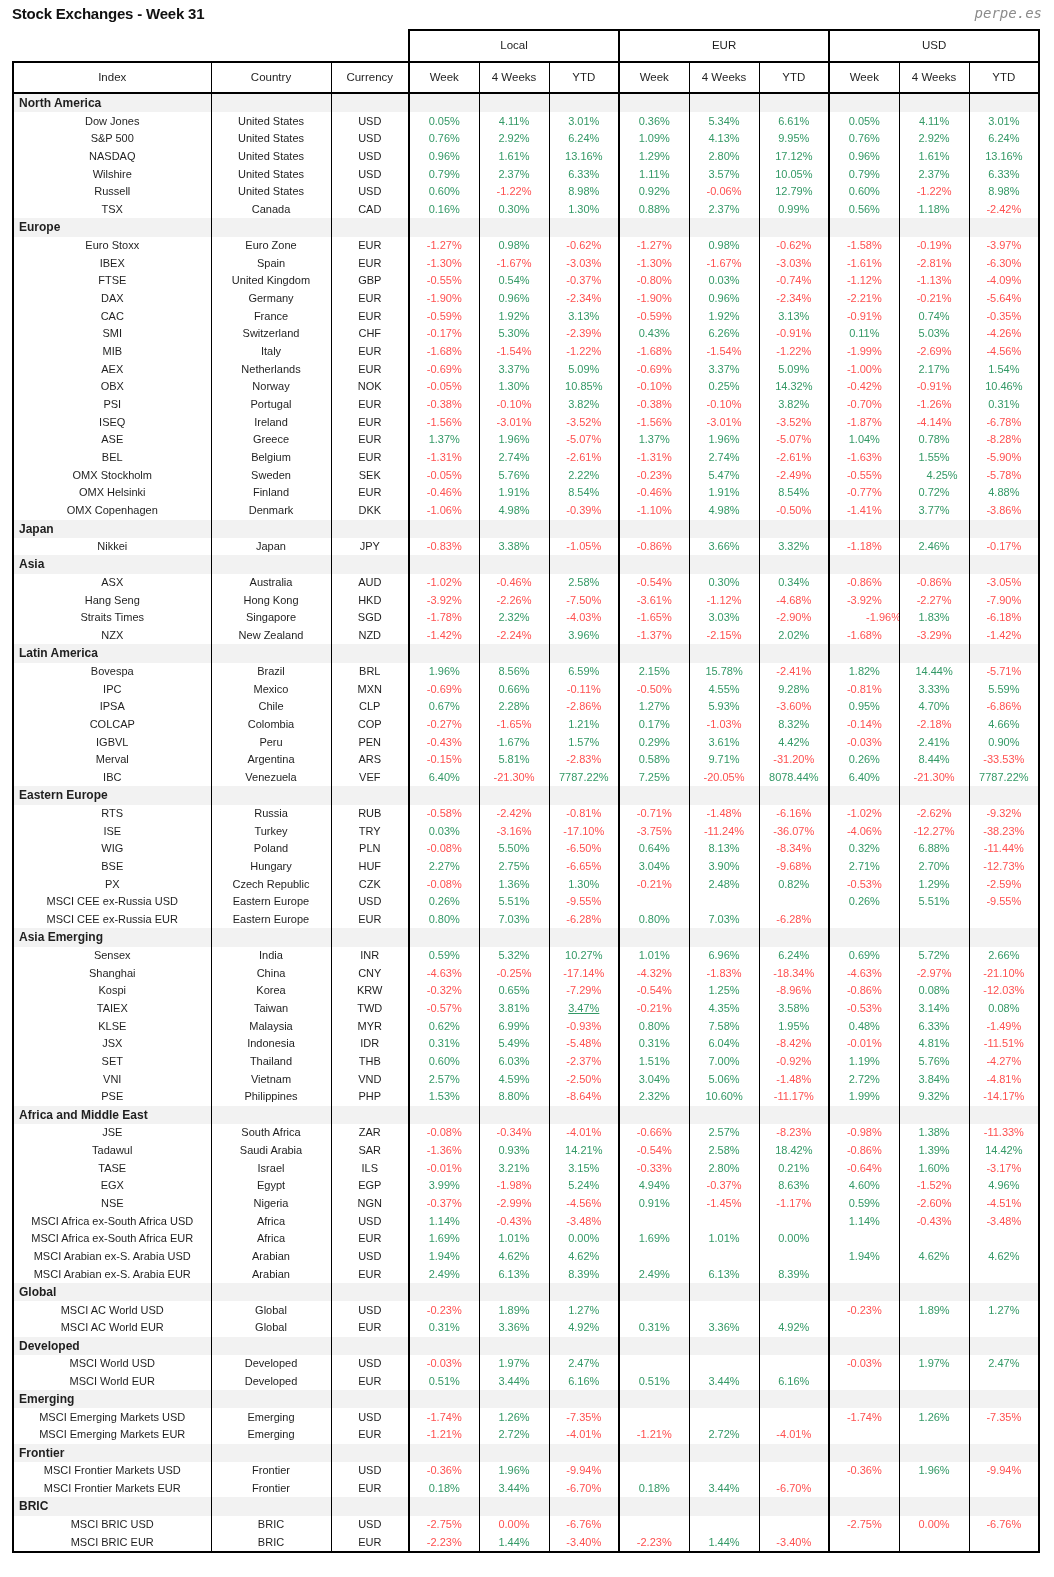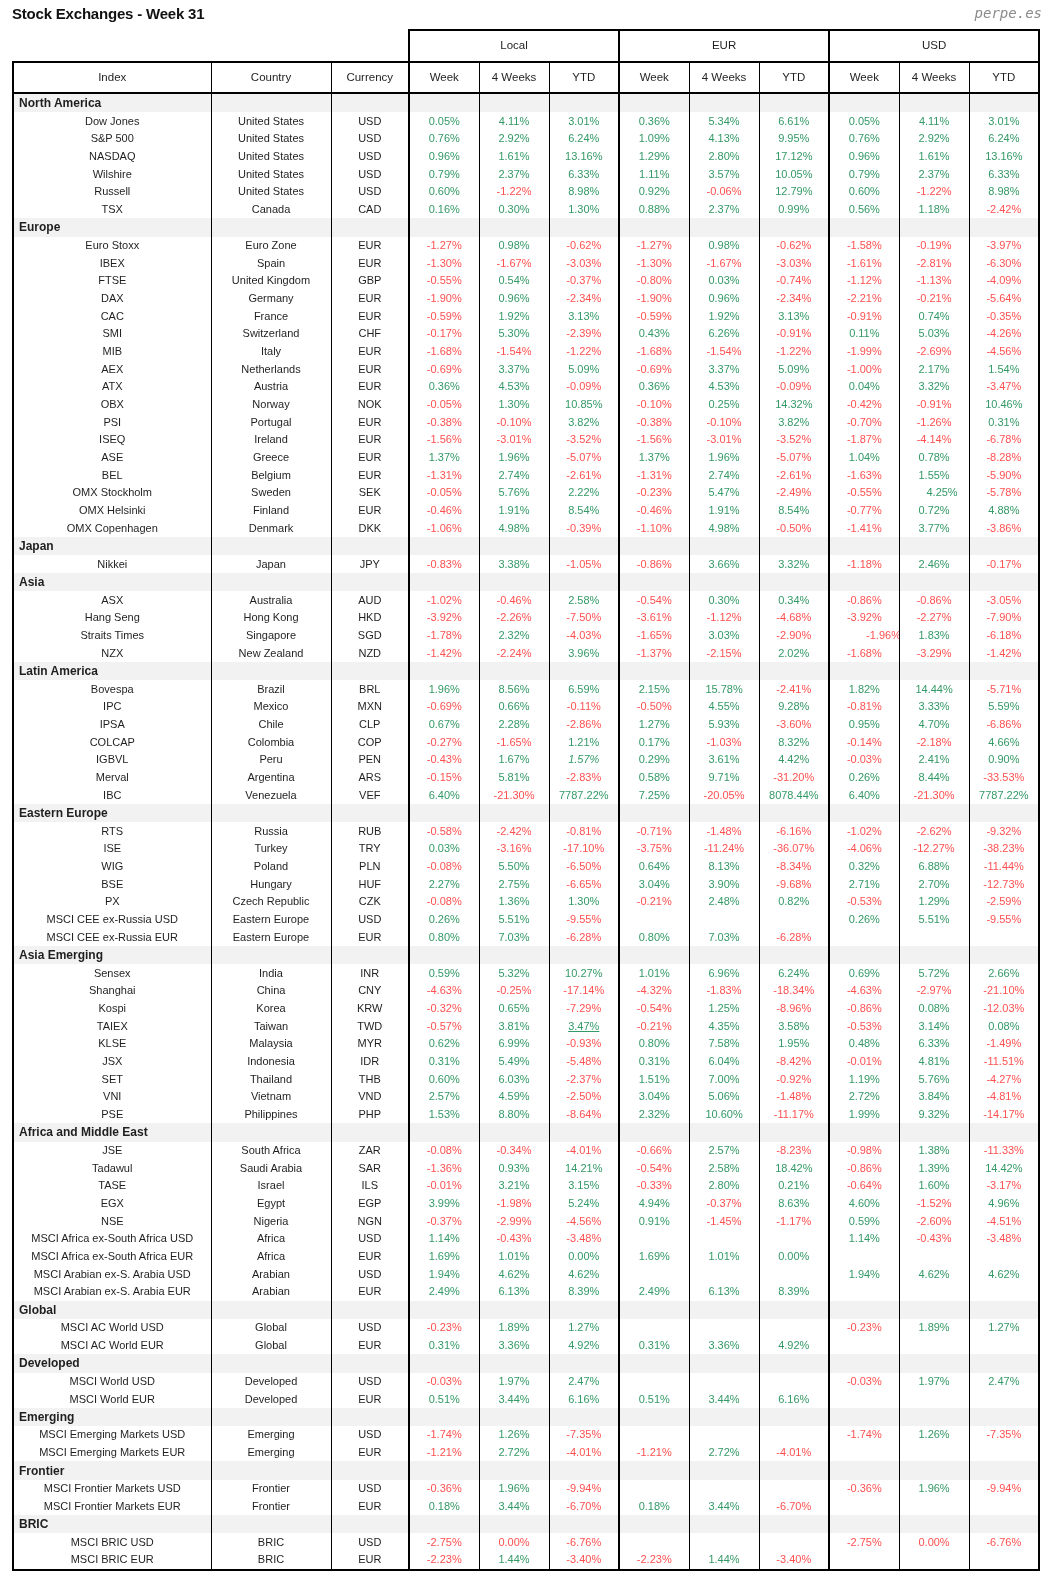--- a/index.html
+++ b/index.html
@@ -293,34 +293,20 @@
           <td style="color: rgb(51, 153, 102);">3.37%</td>
           <td style="color: rgb(51, 153, 102);">5.09%</td>
           <td class="gl" style="color: rgb(255, 80, 80);">-0.69%</td>
           <td style="color: rgb(51, 153, 102);">3.37%</td>
           <td style="color: rgb(51, 153, 102);">5.09%</td>
           <td class="gl" style="color: rgb(255, 80, 80);">-1.00%</td>
           <td style="color: rgb(51, 153, 102);">2.17%</td>
           <td class=" last" style="color: rgb(51, 153, 102);">1.54%</td>
         </tr>
         <tr class="data">
-          <td class="first">ATX</td>
-          <td>Austria</td>
-          <td>EUR</td>
-          <td class="gl" style="color: rgb(51, 153, 102);">0.36%</td>
-          <td style="color: rgb(51, 153, 102);">4.53%</td>
-          <td style="color: rgb(255, 80, 80);">-0.09%</td>
-          <td class="gl" style="color: rgb(51, 153, 102);">0.36%</td>
-          <td style="color: rgb(51, 153, 102);">4.53%</td>
-          <td style="color: rgb(255, 80, 80);">-0.09%</td>
-          <td class="gl" style="color: rgb(51, 153, 102);">0.04%</td>
-          <td style="color: rgb(51, 153, 102);">3.32%</td>
-          <td class=" last" style="color: rgb(255, 80, 80);">-3.47%</td>
-        </tr>
-        <tr class="data">
           <td class="first">OBX</td>
           <td>Norway</td>
           <td>NOK</td>
           <td class="gl" style="color: rgb(255, 80, 80);">-0.05%</td>
           <td style="color: rgb(51, 153, 102);">1.30%</td>
           <td style="color: rgb(51, 153, 102);">10.85%</td>
           <td class="gl" style="color: rgb(255, 80, 80);">-0.10%</td>
           <td style="color: rgb(51, 153, 102);">0.25%</td>
           <td style="color: rgb(51, 153, 102);">14.32%</td>
           <td class="gl" style="color: rgb(255, 80, 80);">-0.42%</td>
@@ -592,21 +578,21 @@
           <td class="gl" style="color: rgb(255, 80, 80);">-0.14%</td>
           <td style="color: rgb(255, 80, 80);">-2.18%</td>
           <td class=" last" style="color: rgb(51, 153, 102);">4.66%</td>
         </tr>
         <tr class="data">
           <td class="first">IGBVL</td>
           <td>Peru</td>
           <td>PEN</td>
           <td class="gl" style="color: rgb(255, 80, 80);">-0.43%</td>
           <td style="color: rgb(51, 153, 102);">1.67%</td>
-          <td style="color: rgb(51, 153, 102); font-style: italic;">1.57%</td>
+          <td style="color: rgb(51, 153, 102);">1.57%</td>
           <td class="gl" style="color: rgb(51, 153, 102);">0.29%</td>
           <td style="color: rgb(51, 153, 102);">3.61%</td>
           <td style="color: rgb(51, 153, 102);">4.42%</td>
           <td class="gl" style="color: rgb(255, 80, 80);">-0.03%</td>
           <td style="color: rgb(51, 153, 102);">2.41%</td>
           <td class=" last" style="color: rgb(51, 153, 102);">0.90%</td>
         </tr>
         <tr class="data">
           <td class="first">Merval</td>
           <td>Argentina</td>

